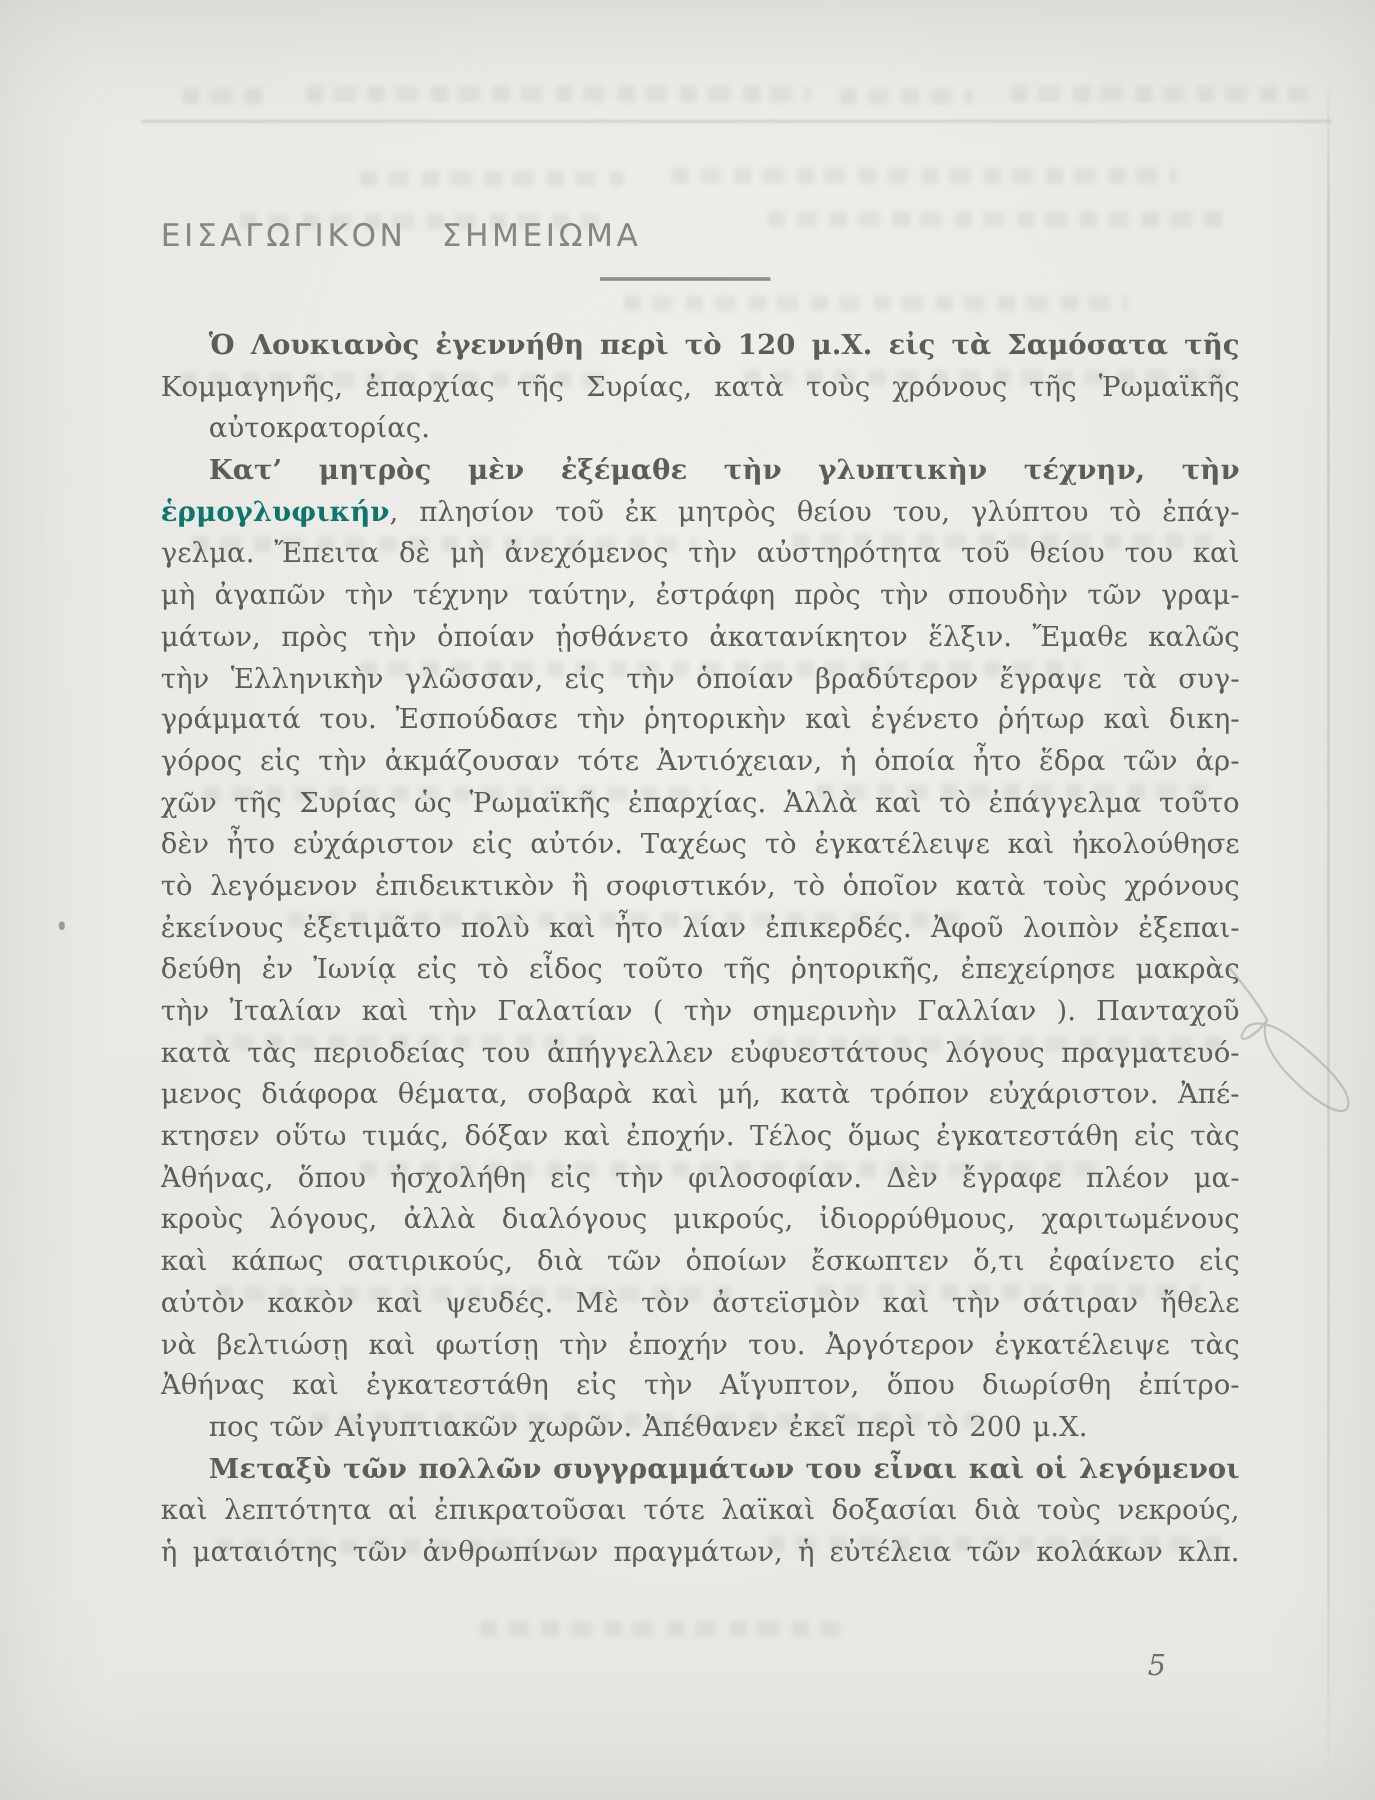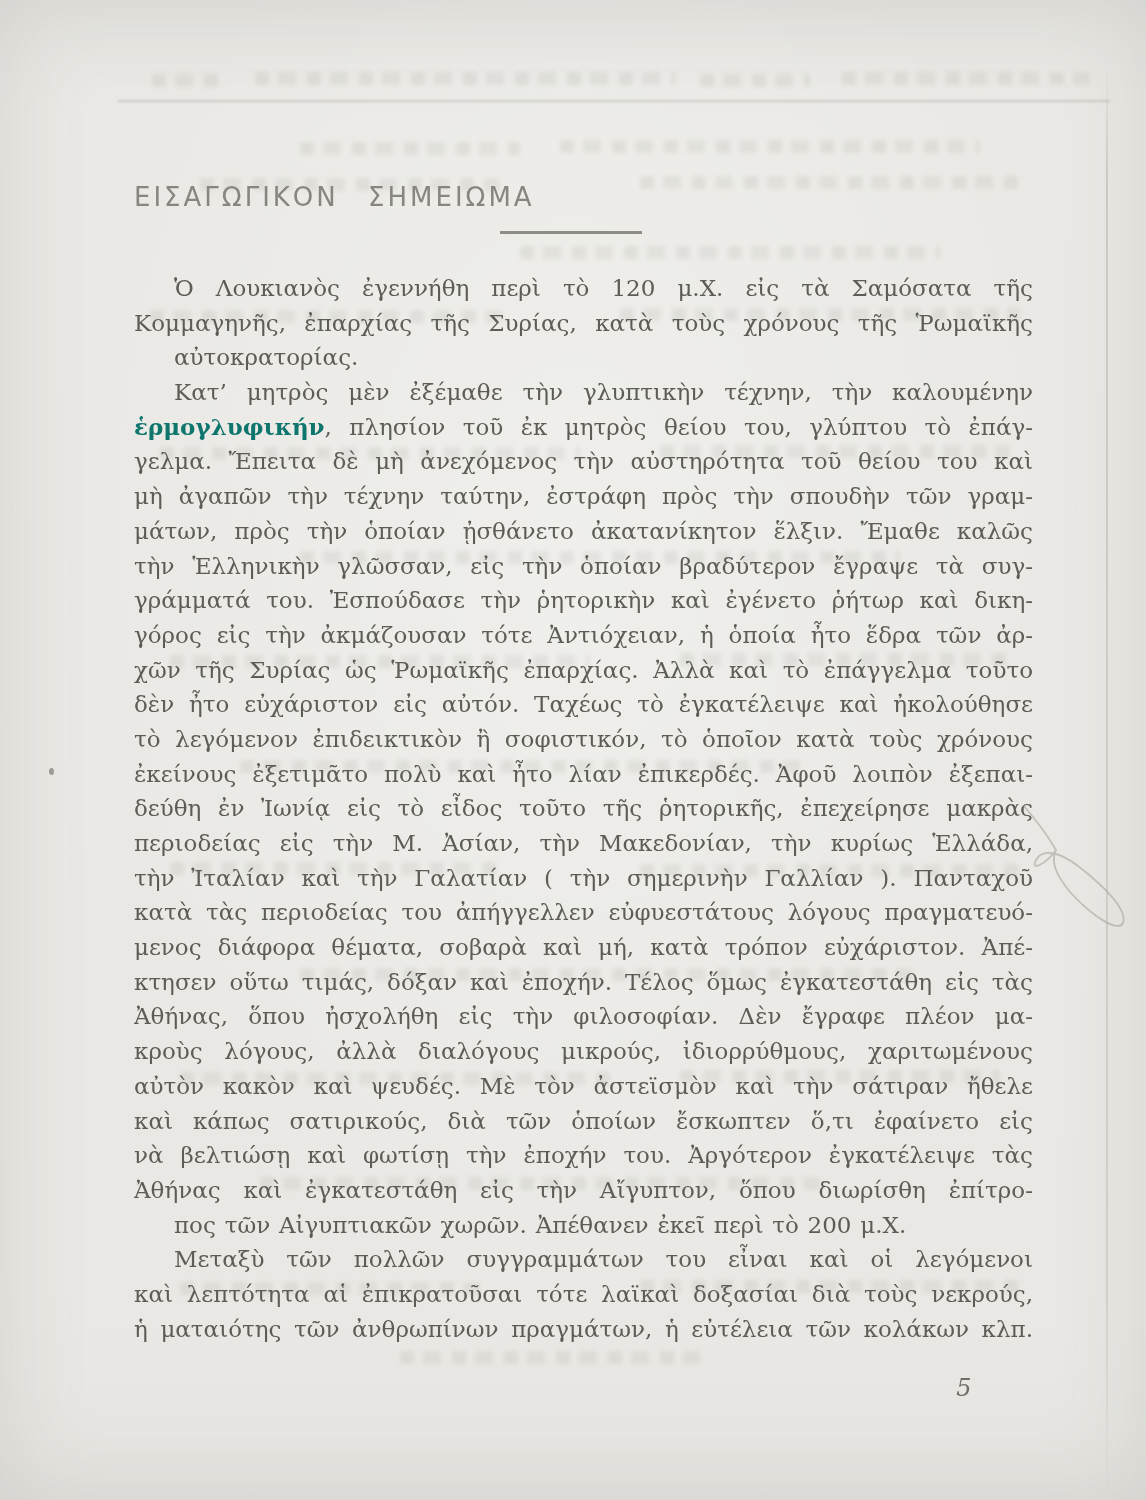--- a/index.html
+++ b/index.html
@@ -49,21 +49,21 @@
   }
 
   .body-text {
     position:absolute; left:134px; top:271px; width:899px;
     font-size:23px; color:#5d5c57; word-spacing:1.5px;
   }
   .line {
     height:34.7px; line-height:34.7px; overflow:hidden;
     text-align:justify; text-align-last:justify;
   }
-  .line.indent { padding-left:40px; }
+  .line.indent { padding-left:40px;font-weight:bold; }
   .line.lastline { text-align-last:left;margin-left:40px; }
   .b { font-weight:bold; color:#0f766e; }
 
   .page-number {
     position:absolute; left:940px; top:1374px; width:48px; text-align:center;
     font-style:italic; font-size:24px; color:#6f6e68;
   }
 
   .pencil-mark { position:absolute; left:1002px; top:792px; }
 </style>
@@ -118,29 +118,28 @@
       <div class="line"><span>μὴ ἀγαπῶν τὴν τέχνην ταύτην, ἐστράφη πρὸς τὴν σπουδὴν τῶν γραμ-</span></div>
       <div class="line"><span>μάτων, πρὸς τὴν ὁποίαν ᾐσθάνετο ἀκατανίκητον ἕλξιν. Ἔμαθε καλῶς</span></div>
       <div class="line"><span>τὴν Ἑλληνικὴν γλῶσσαν, εἰς τὴν ὁποίαν βραδύτερον ἔγραψε τὰ συγ-</span></div>
       <div class="line"><span>γράμματά του. Ἐσπούδασε τὴν ῥητορικὴν καὶ ἐγένετο ῥήτωρ καὶ δικη-</span></div>
       <div class="line"><span>γόρος εἰς τὴν ἀκμάζουσαν τότε Ἀντιόχειαν, ἡ ὁποία ἦτο ἕδρα τῶν ἀρ-</span></div>
       <div class="line"><span>χῶν τῆς Συρίας ὡς Ῥωμαϊκῆς ἐπαρχίας. Ἀλλὰ καὶ τὸ ἐπάγγελμα τοῦτο</span></div>
       <div class="line"><span>δὲν ἦτο εὐχάριστον εἰς αὐτόν. Ταχέως τὸ ἐγκατέλειψε καὶ ἠκολούθησε</span></div>
       <div class="line"><span>τὸ λεγόμενον ἐπιδεικτικὸν ἢ σοφιστικόν, τὸ ὁποῖον κατὰ τοὺς χρόνους</span></div>
       <div class="line"><span>ἐκείνους ἐξετιμᾶτο πολὺ καὶ ἦτο λίαν ἐπικερδές. Ἀφοῦ λοιπὸν ἐξεπαι-</span></div>
       <div class="line"><span>δεύθη ἐν Ἰωνίᾳ εἰς τὸ εἶδος τοῦτο τῆς ῥητορικῆς, ἐπεχείρησε μακρὰς</span></div>
-      <div class="line"><span>περιοδείας εἰς τὴν Μ. Ἀσίαν, τὴν Μακεδονίαν, τὴν κυρίως Ἑλλάδα,</span></div>
       <div class="line"><span>τὴν Ἰταλίαν καὶ τὴν Γαλατίαν ( τὴν σημερινὴν Γαλλίαν ). Πανταχοῦ</span></div>
       <div class="line"><span>κατὰ τὰς περιοδείας του ἀπήγγελλεν εὐφυεστάτους λόγους πραγματευό-</span></div>
       <div class="line"><span>μενος διάφορα θέματα, σοβαρὰ καὶ μή, κατὰ τρόπον εὐχάριστον. Ἀπέ-</span></div>
       <div class="line"><span>κτησεν οὕτω τιμάς, δόξαν καὶ ἐποχήν. Τέλος ὅμως ἐγκατεστάθη εἰς τὰς</span></div>
       <div class="line"><span>Ἀθήνας, ὅπου ἠσχολήθη εἰς τὴν φιλοσοφίαν. Δὲν ἔγραφε πλέον μα-</span></div>
       <div class="line"><span>κροὺς λόγους, ἀλλὰ διαλόγους μικρούς, ἰδιορρύθμους, χαριτωμένους</span></div>
+      <div class="line"><span>καὶ κάπως σατιρικούς, διὰ τῶν ὁποίων ἔσκωπτεν ὅ,τι ἐφαίνετο εἰς</span></div>
       <div class="line"><span>αὐτὸν κακὸν καὶ ψευδές. Μὲ τὸν ἀστεϊσμὸν καὶ τὴν σάτιραν ἤθελε</span></div>
-      <div class="line"><span>καὶ κάπως σατιρικούς, διὰ τῶν ὁποίων ἔσκωπτεν ὅ,τι ἐφαίνετο εἰς</span></div>
       <div class="line"><span>νὰ βελτιώσῃ καὶ φωτίσῃ τὴν ἐποχήν του. Ἀργότερον ἐγκατέλειψε τὰς</span></div>
       <div class="line"><span>Ἀθήνας καὶ ἐγκατεστάθη εἰς τὴν Αἴγυπτον, ὅπου διωρίσθη ἐπίτρο-</span></div>
       <div class="line lastline"><span>πος τῶν Αἰγυπτιακῶν χωρῶν. Ἀπέθανεν ἐκεῖ περὶ τὸ 200 μ.Χ.</span></div>
     </div>
     <div>
       <div class="line indent"><span>Μεταξὺ τῶν πολλῶν συγγραμμάτων του εἶναι καὶ οἱ λεγόμενοι</span></div>
       <div class="line"><span>καὶ λεπτότητα αἱ ἐπικρατοῦσαι τότε λαϊκαὶ δοξασίαι διὰ τοὺς νεκρούς,</span></div>
       <div class="line"><span>ἡ ματαιότης τῶν ἀνθρωπίνων πραγμάτων, ἡ εὐτέλεια τῶν κολάκων κλπ.</span></div>
     </div>
   </div>

